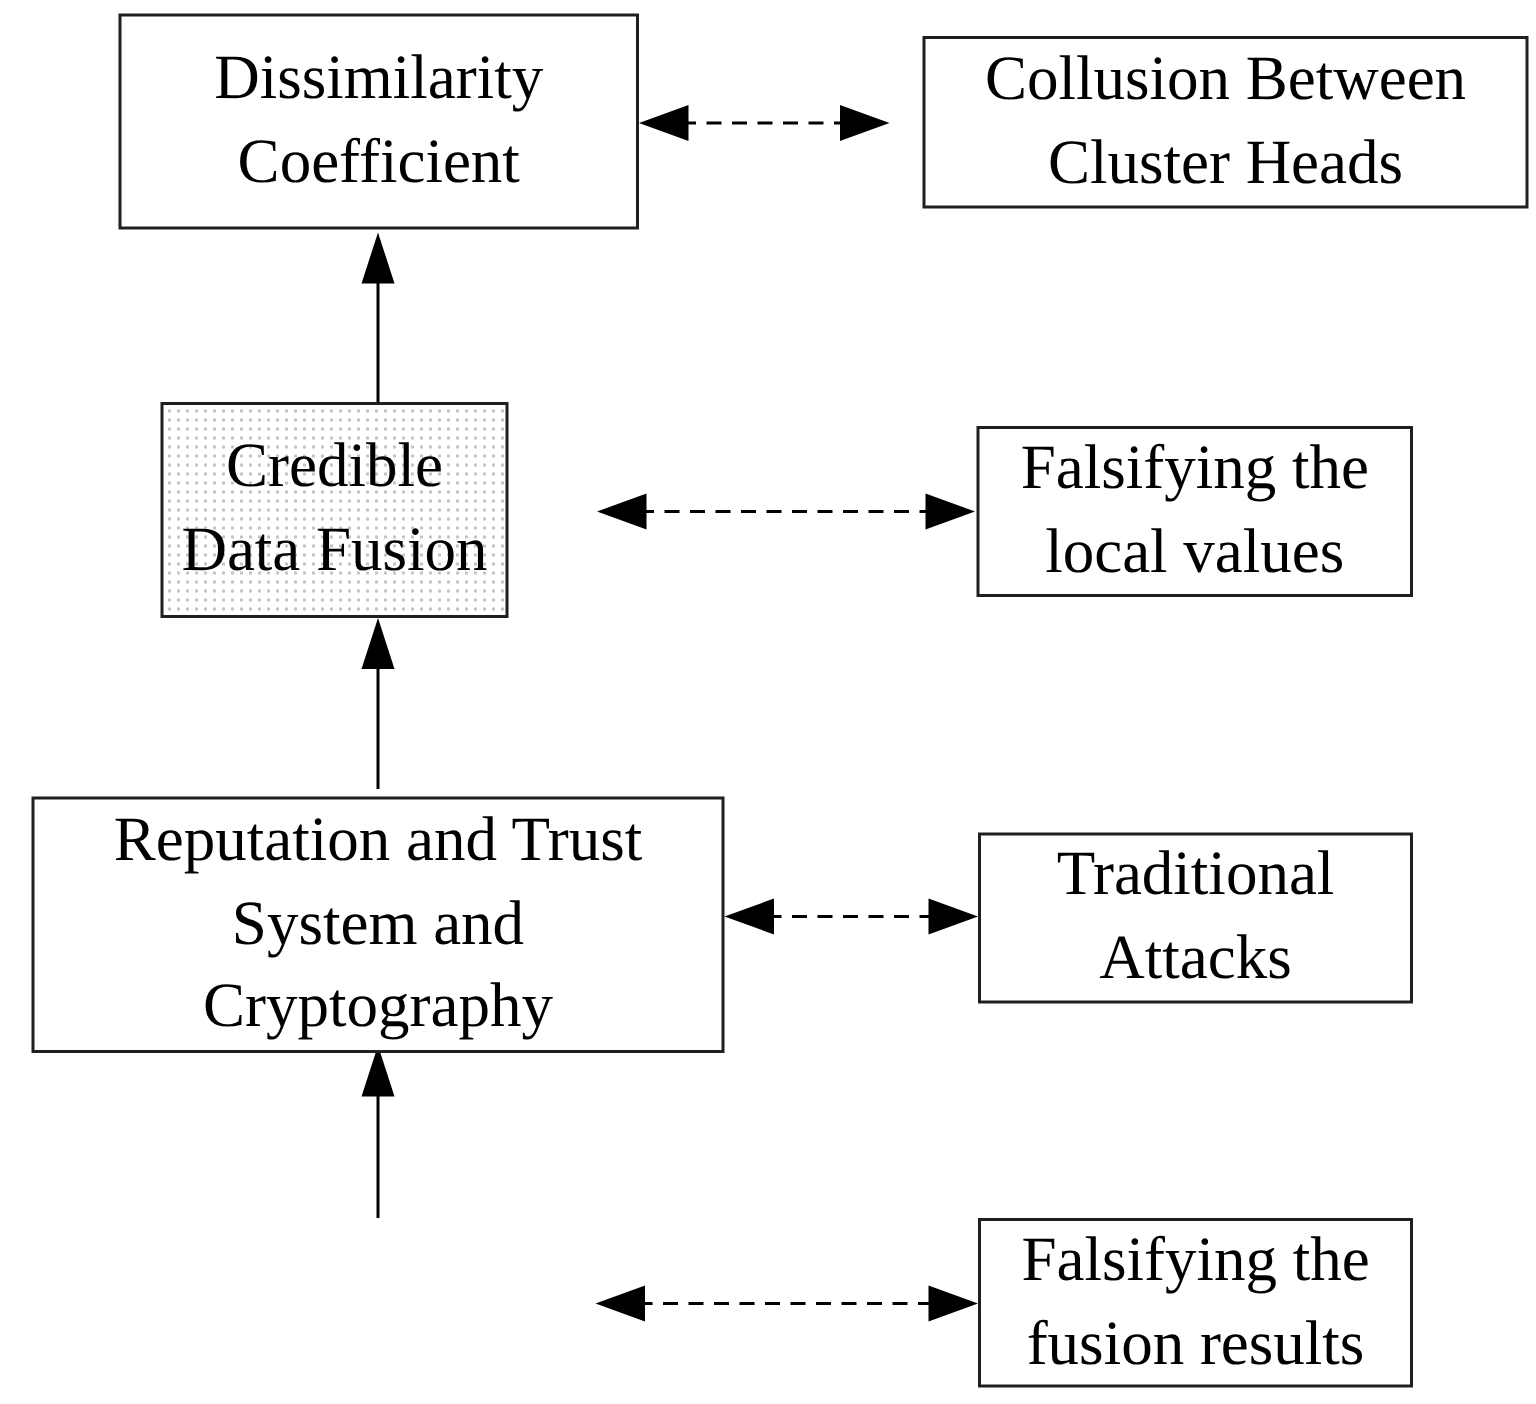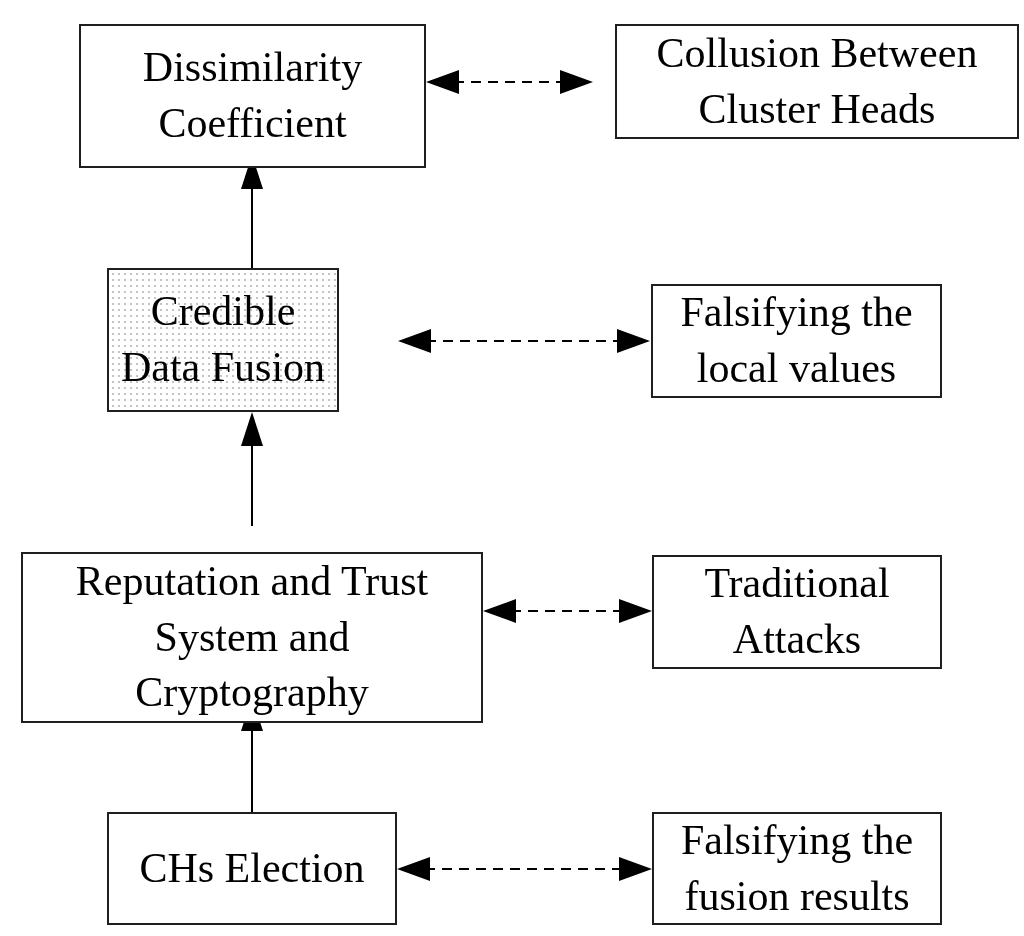--- a/index.html
+++ b/index.html
@@ -37,23 +37,23 @@
     font-size: 42px;
     line-height: 1.33;
   }
   .node.dotted-fill {
     background-color: #ffffff;
     background-image: radial-gradient(circle, #c4c4c4 1px, transparent 1.2px);
     background-size: 6px 6px;
     background-position: 1px 1px;
   }
   
-  .n-dissimilarity  { left: 79px;  top: 24px;  width: 347px; height: 144px; }
+  .n-dissimilarity  { left: 79px;  top: 9px;  width: 347px; height: 144px; }
   .n-credible       { left: 107px; top: 268px; width: 232px; height: 144px; }
-  .n-reputation     { left: 21px;  top: 552px; width: 462px; height: 171px; text-align: center; }
+  .n-reputation     { left: 21px;  top: 531px; width: 462px; height: 171px; text-align: center; }
   .n-chs            { left: 107px; top: 812px; width: 290px; height: 113px; }
   
   .n-collusion      { left: 615px; top: 24px;  width: 404px; height: 115px; }
   .n-falsify-local  { left: 651px; top: 284px; width: 291px; height: 114px; }
   .n-traditional    { left: 652px; top: 555px; width: 290px; height: 114px; }
   .n-falsify-fusion { left: 652px; top: 812px; width: 290px; height: 113px; }
 </style>
 </head>
 <body>
 
@@ -99,21 +99,20 @@
   <div class="node n-dissimilarity">Dissimilarity
 Coefficient</div>
 
   <div class="node n-credible dotted-fill">Credible
 Data Fusion</div>
 
   <div class="node n-reputation">Reputation and Trust
 System and
 Cryptography</div>
 
-  <div class="node n-chs">CHs Election</div>
 
   <div class="node n-collusion">Collusion Between
 Cluster Heads</div>
 
   <div class="node n-falsify-local">Falsifying the
 local values</div>
 
   <div class="node n-traditional">Traditional
 Attacks</div>
 

